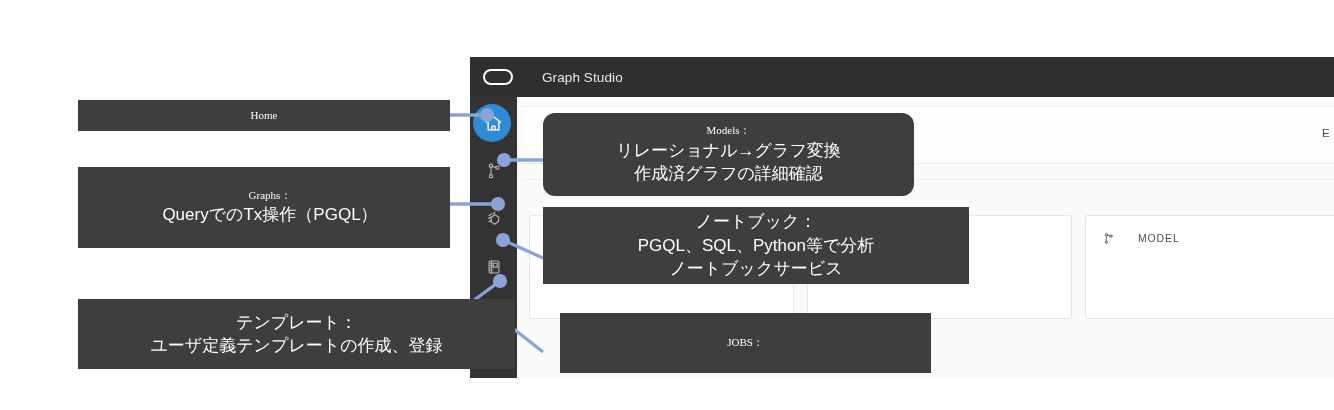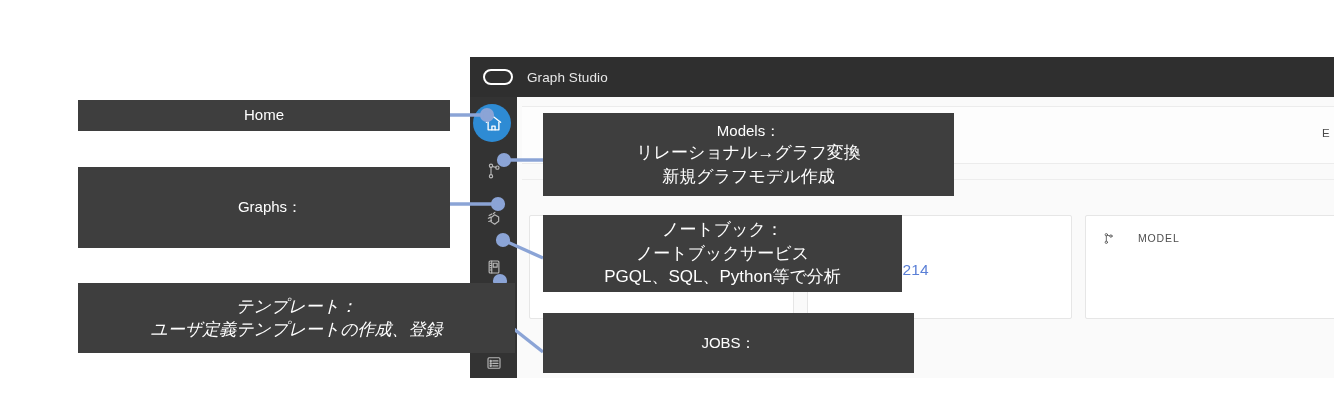--- a/index.html
+++ b/index.html
@@ -40,21 +40,21 @@
   #oracle-logo {
     width: 30px; height: 16px;
     border: 2.3px solid #ffffff;
     border-radius: 9px;
     box-sizing: border-box;
     flex: 0 0 auto;
   }
   #app-title {
     color: #e8e8e8;
     font-size: 13.5px;
-    margin-left: 14px;
+    margin-left: 29px;
     letter-spacing: .1px;
     white-space: nowrap;
   }
 
   
   #sidebar-rail {
     position: absolute;
     left: 0; top: 40px;
     width: 47px;
     height: 281px;
@@ -164,32 +164,33 @@
     justify-content: center;
     text-align: center;
     box-sizing: border-box;
     z-index: 40;
   }
   .callout .line {
     line-height: 1.38;
     white-space: nowrap;
   }
   .callout .line.big {
-    font-size: 15px;
+    font-size: 11px;
+    font-family: Liberation Serif, serif;
   }
   .callout .line.jp {
     font-size: 17px;
   }
 
   #callout-home      { left: 78px;  top: 100px; width: 372px; height: 31px; }
   #callout-graphs    { left: 78px;  top: 167px; width: 372px; height: 81px; padding-left: 12px; }
-  #callout-template  { left: 78px;  top: 283px; width: 437px; height: 70px; font-style: italic; }
-  #callout-models    { left: 543px; top: 113px; width: 411px; height: 83px; }
-  #callout-notebook  { left: 543px; top: 215px; width: 359px; height: 77px; }
-  #callout-jobs      { left: 543px; top: 313px; width: 371px; height: 60px; }
+  #callout-template  { left: 78px;  top: 299px; width: 437px; height: 70px; }
+  #callout-models    { left: 543px; top: 113px; width: 371px; height: 83px; border-radius: 12px; }
+  #callout-notebook  { left: 543px; top: 207px; width: 426px; height: 77px; }
+  #callout-jobs      { left: 560px; top: 313px; width: 371px; height: 60px; }
 
   
   #connectors {
     position: absolute;
     left: 0; top: 0;
     width: 1334px;
     height: 410px;
     z-index: 30;
     pointer-events: none;
   }
@@ -339,34 +340,35 @@
     </div>
   </div>
 </div>
 
 <div class="callout" id="callout-home">
   <span class="line big">Home</span>
 </div>
 
 <div class="callout" id="callout-graphs">
   <span class="line big">Graphs：</span>
+  <span class="line jp">QueryでのTx操作（PGQL）</span>
 </div>
 
 <div class="callout" id="callout-template">
   <span class="line jp">テンプレート：</span>
   <span class="line jp">ユーザ定義テンプレートの作成、登録</span>
 </div>
 
 <div class="callout" id="callout-models">
   <span class="line big">Models：</span>
   <span class="line jp">リレーショナル→グラフ変換</span>
-  <span class="line jp">新規グラフモデル作成</span>
+  <span class="line jp">作成済グラフの詳細確認</span>
 </div>
 
 <div class="callout" id="callout-notebook">
   <span class="line jp">ノートブック：</span>
+  <span class="line jp">PGQL、SQL、Python等で分析</span>
   <span class="line jp">ノートブックサービス</span>
-  <span class="line jp">PGQL、SQL、Python等で分析</span>
 </div>
 
 <div class="callout" id="callout-jobs">
   <span class="line big">JOBS：</span>
 </div>
 
 </body></html>

